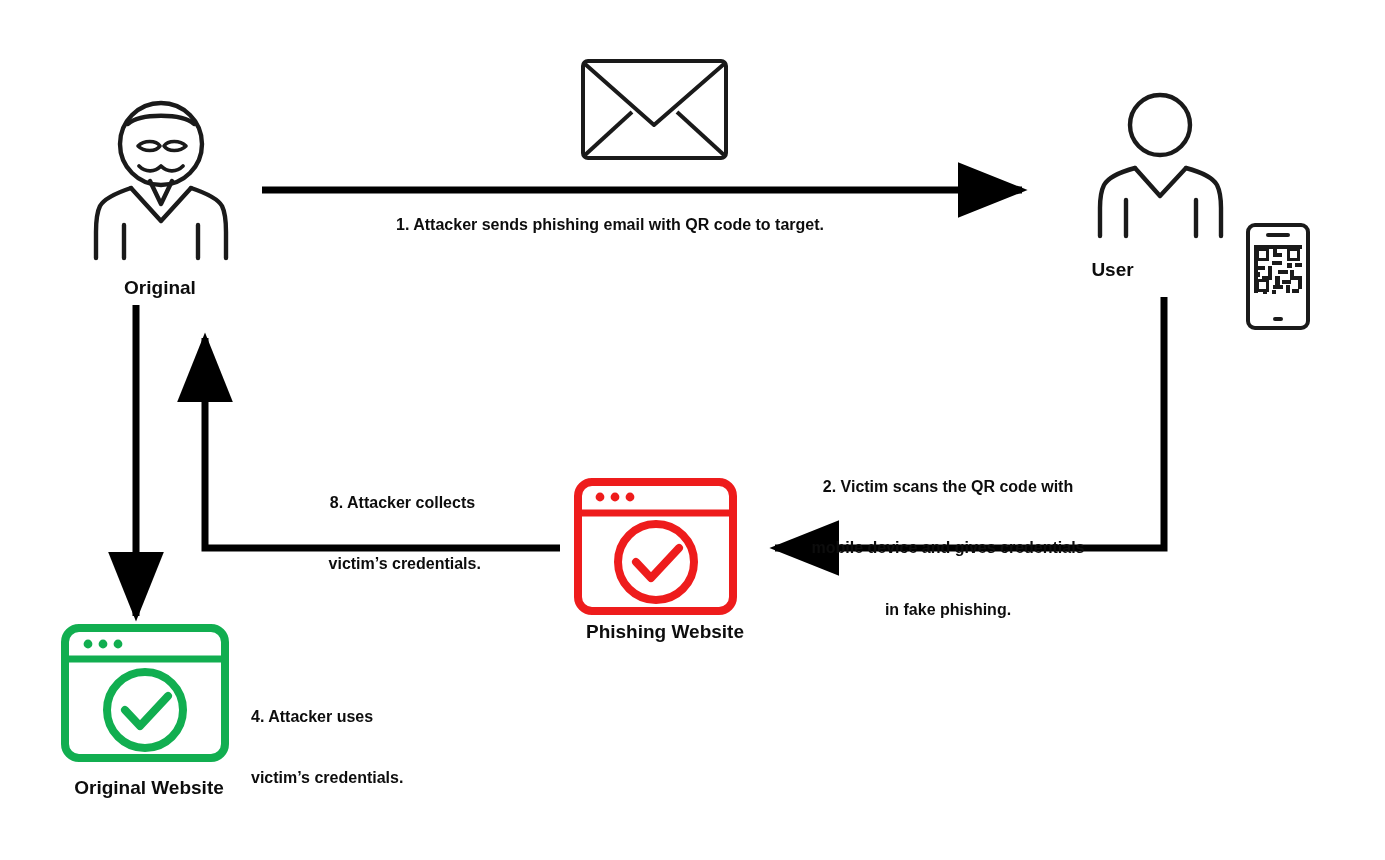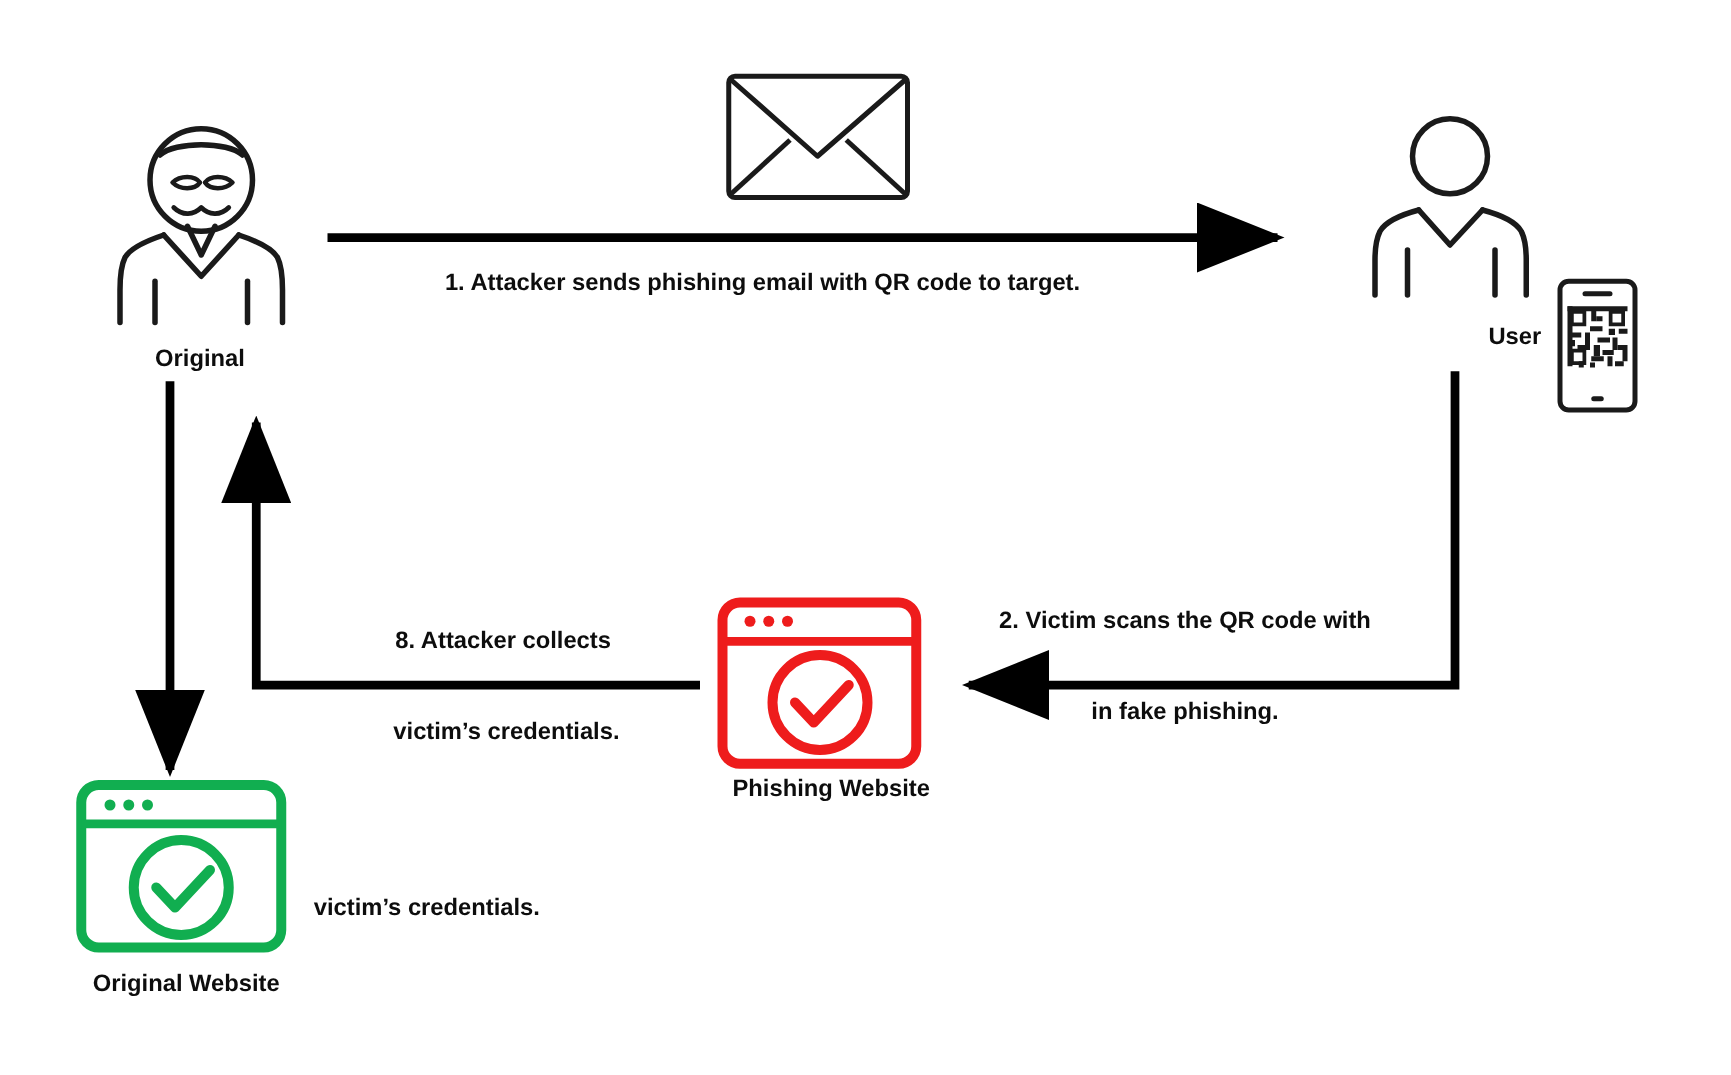--- a/index.html
+++ b/index.html
@@ -30,40 +30,40 @@
     font-weight: bold;
     color: #0d0d0d;
     white-space: pre;
     line-height: 1.28;
   }
   .node-label {
     font-size: 19px;
     text-align: center;
   }
   .step-label {
-    font-size: 19px;
+    font-size: 16px;
   }
   #step1-label {
     left: 300px; top: 215px; width: 620px;
     text-align: center;
   }
   #step2-label {
     left: 748px; top: 436px; width: 400px;
     text-align: center;
   }
   #step3-label {
     left: 275px; top: 452px; width: 255px;
     text-align: center;
   }
   #step4-label {
     left: 251px; top: 666px; width: 260px;
     text-align: left;
   }
   #attacker-label { left: 60px; top: 276px; width: 200px; }
-  #user-label { left: 1088px; top: 258px; width: 145px; text-align: right; }
+  #user-label { left: 1040px; top: 258px; width: 145px; }
   #phishing-label { left: 540px; top: 620px; width: 250px; }
   #original-label { left: 38px; top: 776px; width: 222px; }
 </style>
 </head>
 <body>
 
 <div id="canvas">
 
   <svg class="svg-layer" viewBox="0 0 1385 860">
     <defs>
@@ -183,29 +183,31 @@
 
     <g>
       <path d="M136,305 L136,616" stroke="#000000" stroke-width="7" fill="none" marker-end="url(#arrowhead)"></path>
     </g>
   </svg>
 
   <div class="label step-label" id="step1-label">1. Attacker sends phishing email with QR code to target.</div>
 
   <div class="label step-label" id="step2-label">
     <div>2. Victim scans the QR code with</div>
+    <div>mobile device and gives credentials</div>
     <div>in fake phishing.</div>
   </div>
 
   <div class="label step-label" id="step3-label">
     <div>8. Attacker collects</div>
     <div> victim’s credentials.</div>
   </div>
 
   <div class="label step-label" id="step4-label">
+    <div>4. Attacker uses</div>
     <div>victim’s credentials.</div>
   </div>
 
   <div class="label node-label" id="attacker-label">Original</div>
 
   <div class="label node-label" id="user-label">User</div>
 
   <div class="label node-label" id="original-label">Original Website</div>
 
   <div class="label node-label" id="phishing-label">Phishing Website</div>

